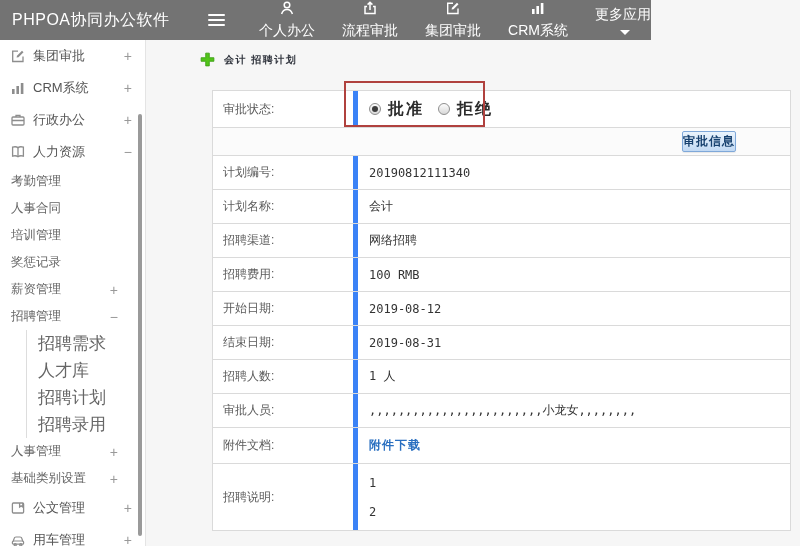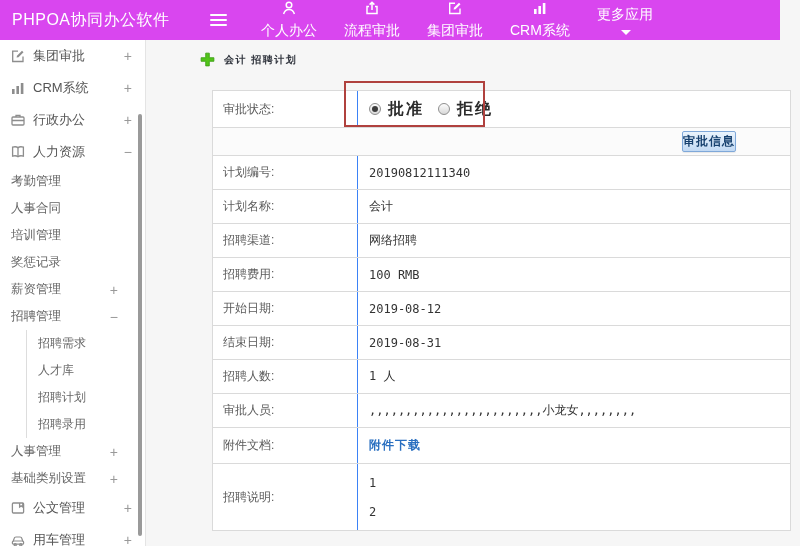--- a/index.html
+++ b/index.html
@@ -3,57 +3,57 @@
 <meta charset="utf-8">
 <style>
   * { margin:0; padding:0; box-sizing:border-box; }
   html,body { width:800px; height:546px; overflow:hidden; }
   body {
     font-family:"Liberation Sans","DejaVu Sans",sans-serif;
     background:#f6f6f6; position:relative; color:#333;
   }
 
   
-  .topbar{position:absolute;top:0;left:0;width:780px;height:40px;background:#d946ef;
+  .topbar{position:absolute;top:0;left:0;width:651px;height:40px;background:#737373;
     display:flex;align-items:center;color:#fff;z-index:9;}
   .logo{font-size:16px;padding-left:12px;width:192px;letter-spacing:.5px;white-space:nowrap;cursor:pointer;}
   .hamburger{display:flex;flex-direction:column;gap:3px;margin-left:14px;cursor:pointer;padding:4px;}
   .hamburger i{display:block;width:17px;height:2px;background:#fff;border-radius:1px;}
   .nav{display:flex;gap:27px;margin-left:30px;align-items:center;}
   .nav-item{display:flex;align-items:center;gap:6px;font-size:14px;cursor:pointer;white-space:nowrap;flex-direction:column;}
   .nav-item svg{width:16px;height:16px;display:block;}
   .caret{width:0;height:0;border-left:5px solid transparent;border-right:5px solid transparent;
     border-top:5px solid #fff;margin-left:3px;}
 
   
   .sidebar{position:absolute;top:40px;left:0;width:146px;bottom:0;background:#fff;
     border-right:1px solid #e4e4e4;z-index:2;}
   .s-item{display:flex;align-items:center;position:relative;color:#555;cursor:pointer;}
   .lv1{height:32px;padding-left:10px;font-size:13px;}
   .s-ico{width:16px;height:16px;margin-right:7px;color:#8d8d8d;flex:0 0 16px;}
   .s-ico svg{width:16px;height:16px;display:block;}
   .lv2{height:27px;padding-left:11px;font-size:12.5px;color:#666;}
   .lv3-group{margin-left:26px;border-left:1px solid #ddd;}
-  .lv3{height:27px;padding-left:11px;font-size:12px;color:#666;}
+  .lv3{height:27px;padding-left:11px;font-size:17px;color:#666;}
   .s-exp{position:absolute;right:13px;color:#999;font-size:14px;line-height:14px;cursor:pointer;}
   .lv2 .s-exp{right:27px;}
   .sb-scroll{position:absolute;top:74px;right:3px;width:4px;height:422px;background:#9a9a9a;border-radius:2px;cursor:pointer;}
 
   
   .content{position:absolute;left:147px;top:40px;right:0;bottom:0;background:#f6f6f6;}
   .page-title{position:absolute;left:53px;top:12px;display:flex;align-items:center;gap:9px;}
   .page-title svg{width:15px;height:15px;display:block;}
   .page-title h1{font-size:10px;color:#32363f;font-weight:bold;letter-spacing:1.5px;}
 
   .panel{position:absolute;left:65px;top:50px;width:579px;}
   .tbl{border:1px solid #dadada;background:#fff;}
   .row{display:flex;border-bottom:1px solid #dadada;background:#fff;}
   .row:last-child{border-bottom:none;}
   .cell{display:flex;align-items:center;}
-  .label{flex:0 0 145px;width:145px;border-right:1px solid #3b82f6;color:#5b5b5b;
+  .label{flex:0 0 145px;width:145px;border-right:5px solid #3b82f6;color:#5b5b5b;
     font-size:12px;padding-left:10px;}
   .value{flex:1;color:#333;font-size:12px;padding-left:11px;
     font-family:"DejaVu Sans Mono","Liberation Sans",sans-serif;}
   .r-status{height:37px;}
   .r-btn{height:28px;background:#fbfbfb;border-bottom:1px solid #dadada;display:flex;
     align-items:center;justify-content:flex-end;padding-right:54px;}
   .r-data{height:34px;}
   .r-attach{height:36px;}
   .r-desc{height:66px;}
   .r-desc .value{flex-direction:column;align-items:flex-start;justify-content:flex-start;padding-top:13px;}

